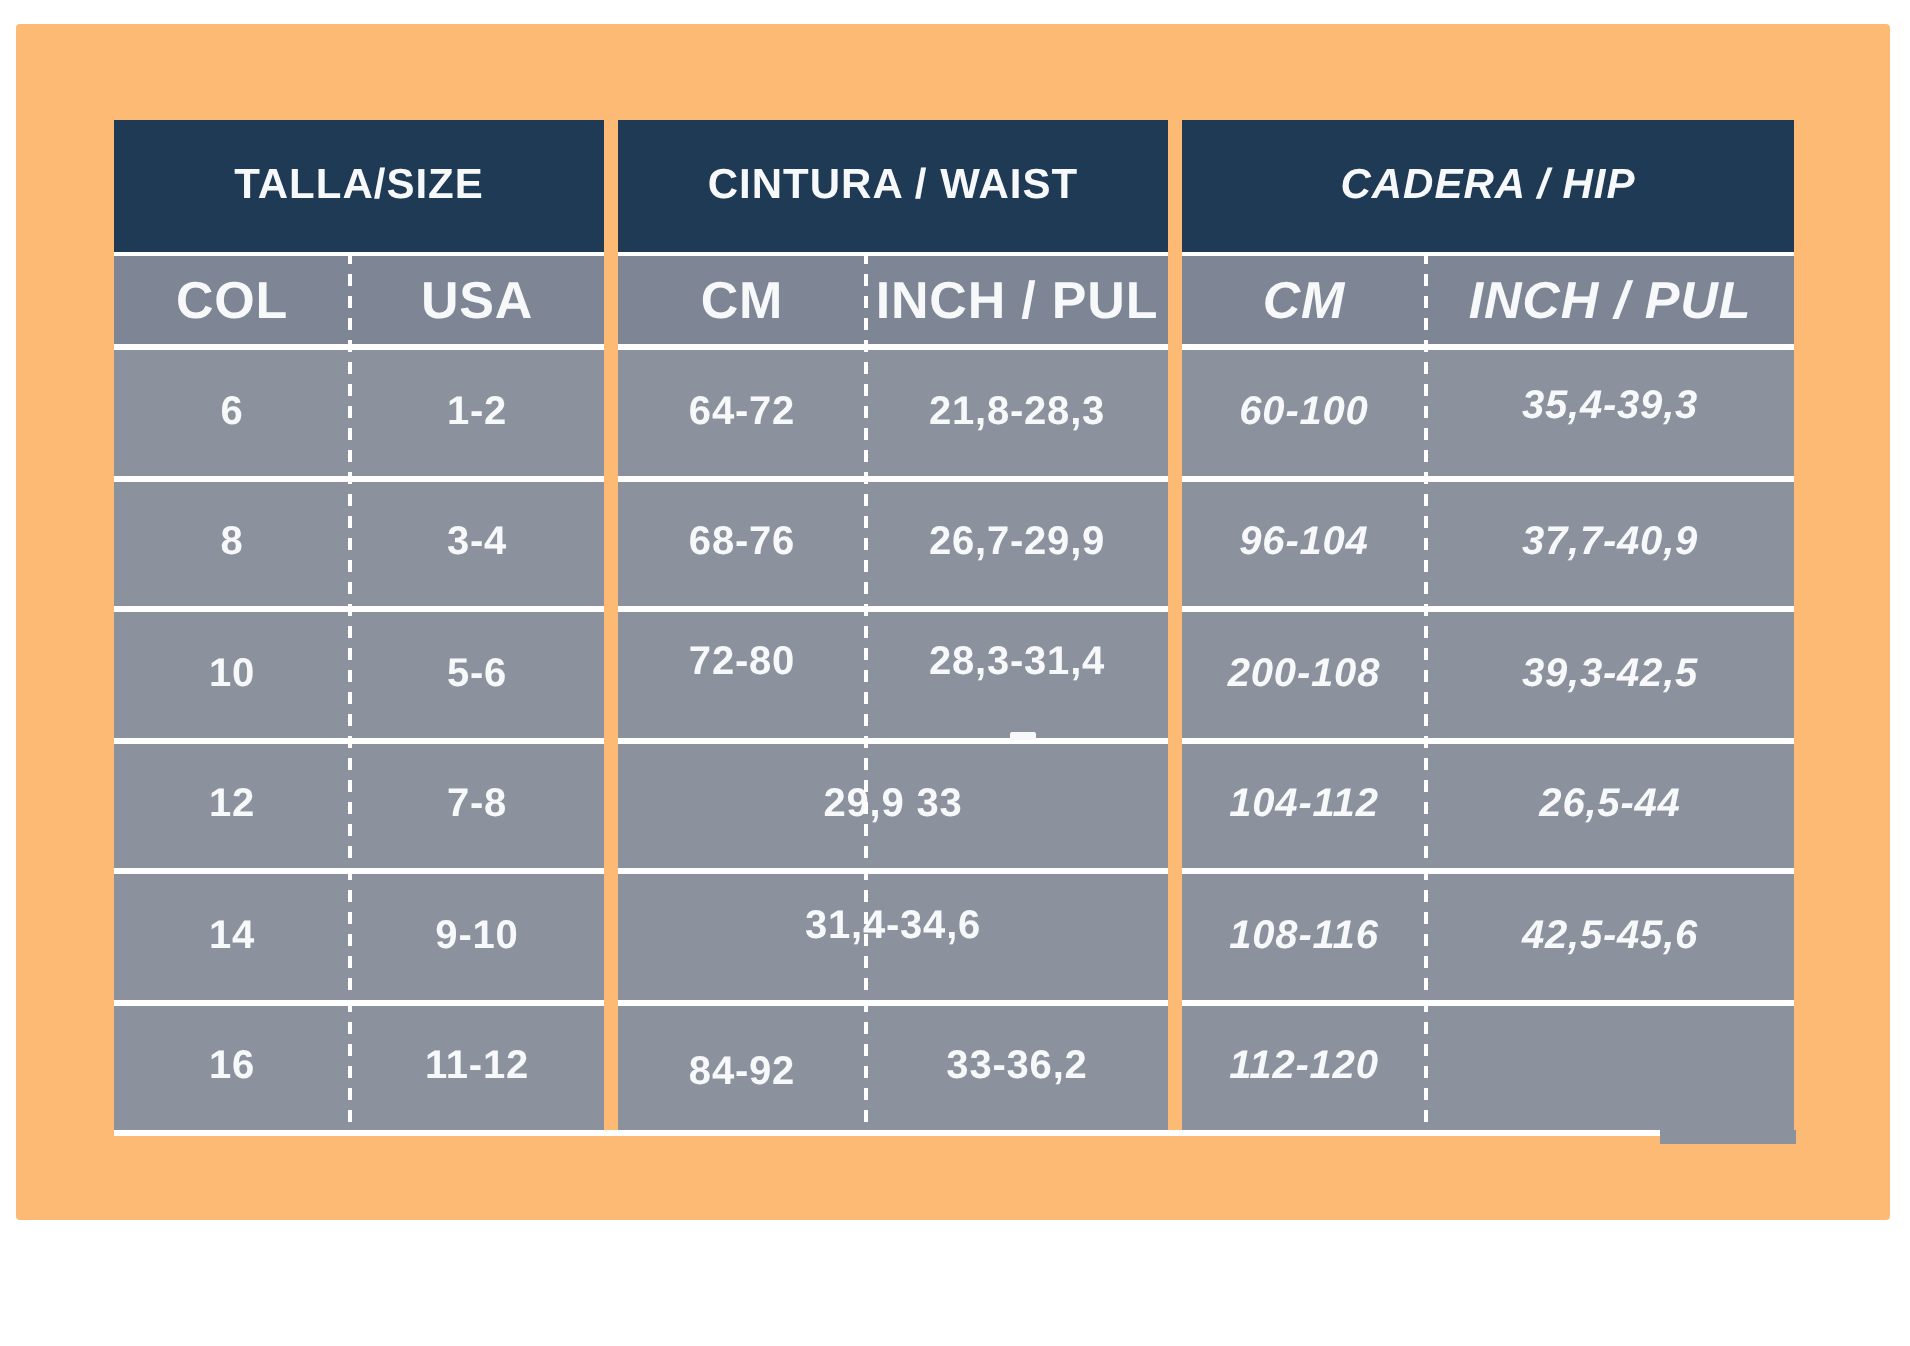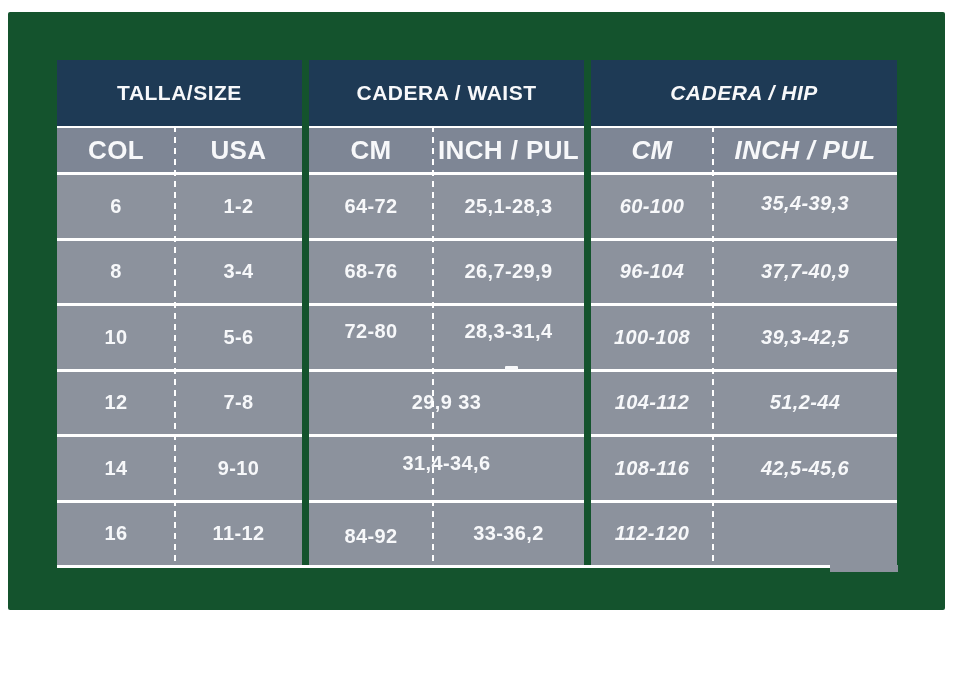--- a/index.html
+++ b/index.html
@@ -3,21 +3,21 @@
 <meta charset="utf-8">
 <style>
   html,body{margin:0;padding:0;}
   body{
     width:955px;height:673px;position:relative;overflow:hidden;
     background:#ffffff;
     font-family:"Liberation Sans", sans-serif;
   }
   .panel{
     position:absolute;left:8px;top:12px;width:937px;height:598px;
-    background:#14532d;border-radius:2px;
+    background:#fdba74;border-radius:2px;
   }
   .size-table{
     position:absolute;left:49px;top:48px;width:841px;height:505px;
     display:flex;
   }
   .group{display:flex;flex-direction:column;background:transparent;}
   .g0{width:245px;margin-right:7px;}
   .g1{width:275px;margin-right:7px;}
   .g2{width:306px;font-style:italic;}
   .ghead{
@@ -111,29 +111,29 @@
         <div class="cell c2">9-10</div>
       </div>
       <div class="row r5">
         <div class="cell c1">16</div>
         <div class="cell c2">11-12</div>
       </div>
     </section>
 
     <section class="group g1">
       <div class="ghead">
-        <span>CADERA / WAIST</span>
+        <span>CINTURA / WAIST</span>
       </div>
       <div class="subrow">
         <div class="cell c1">CM</div>
         <div class="cell c2">INCH / PUL</div>
       </div>
       <div class="row r0">
         <div class="cell c1">64-72</div>
-        <div class="cell c2">25,1-28,3</div>
+        <div class="cell c2">21,8-28,3</div>
       </div>
       <div class="row r1">
         <div class="cell c1">68-76</div>
         <div class="cell c2">26,7-29,9</div>
       </div>
       <div class="row r2">
         <div class="cell c1">72-80</div>
         <div class="cell c2">28,3-31,4</div>
       </div>
       <div class="row r3">
@@ -158,26 +158,26 @@
       </div>
       <div class="row r0">
         <div class="cell c1">60-100</div>
         <div class="cell c2">35,4-39,3</div>
       </div>
       <div class="row r1">
         <div class="cell c1">96-104</div>
         <div class="cell c2">37,7-40,9</div>
       </div>
       <div class="row r2">
-        <div class="cell c1">100-108</div>
+        <div class="cell c1">200-108</div>
         <div class="cell c2">39,3-42,5</div>
       </div>
       <div class="row r3">
         <div class="cell c1">104-112</div>
-        <div class="cell c2">51,2-44</div>
+        <div class="cell c2">26,5-44</div>
       </div>
       <div class="row r4">
         <div class="cell c1">108-116</div>
         <div class="cell c2">42,5-45,6</div>
       </div>
       <div class="row r5">
         <div class="cell c1">112-120</div>
       </div>
     </section>
 

